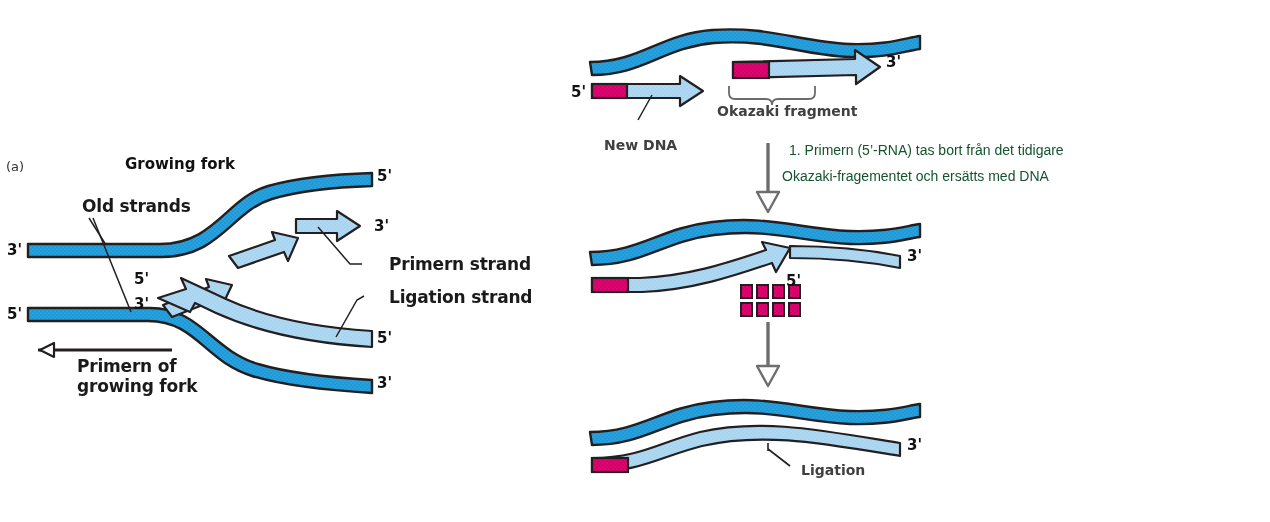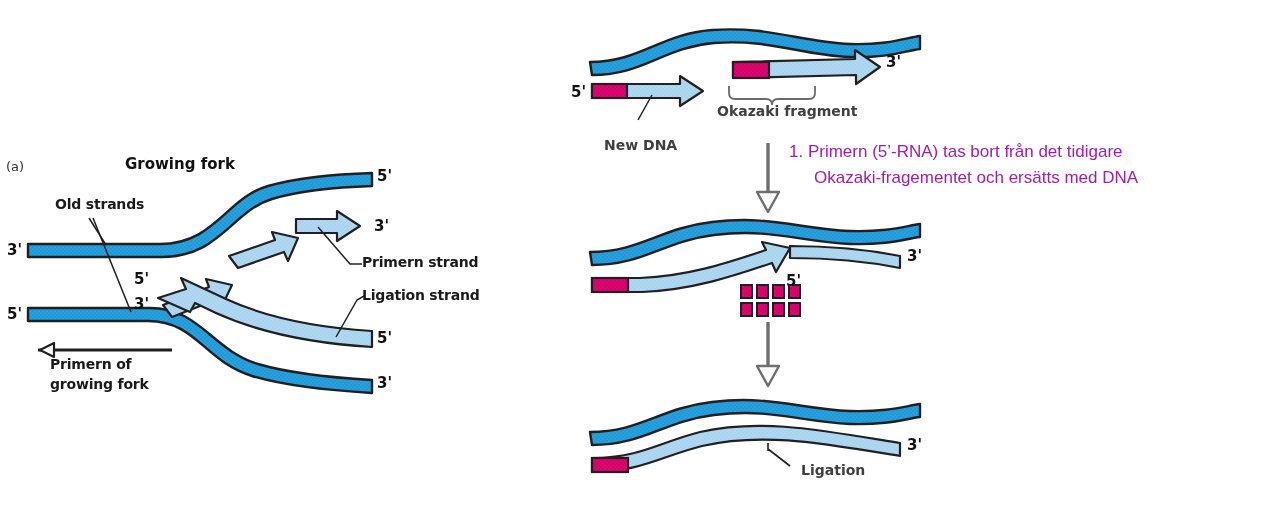--- a/index.html
+++ b/index.html
@@ -30,23 +30,24 @@
   }
   .lbl {
     position: absolute;
     white-space: pre;
     line-height: 1.22;
   }
   
   .fig-label {
     font-family: "DejaVu Sans", sans-serif;
     font-weight: bold;
-    font-size: 14px;
+    font-size: 17px;
     color: #1a1a1a;
     letter-spacing: -0.2px;
+    margin-left: 27px;
   }
   .fig-label-sm {
     font-family: "DejaVu Sans", sans-serif;
     font-weight: bold;
     font-size: 14px;
     color: #404040;
   }
   .prime {
     font-family: "DejaVu Sans", sans-serif;
     font-weight: bold;
@@ -61,22 +62,22 @@
   }
   .heading {
     font-family: "DejaVu Sans", sans-serif;
     font-weight: bold;
     font-size: 15px;
     color: #111;
   }
   .step-text {
     font-family: "Liberation Sans", sans-serif;
     font-weight: normal;
-    font-size: 17px;
-    color: #a21caf;
+    font-size: 14px;
+    color: #14532d;
     line-height: 1.30;
   }
 </style>
 </head>
 <body>
 
 <div id="stage">
 
   <svg class="fig" viewBox="0 0 1270 522">
     <defs>
@@ -223,16 +224,16 @@
   <div class="lbl fig-label-sm" style="left:604px; top:117px;margin-top:20px;">New DNA</div>
   <div class="lbl fig-label-sm" style="left:717px; top:103px;">Okazaki fragment</div>
 
   <div class="lbl prime" style="left:786px; top:272px;">5'</div>
   <div class="lbl prime" style="left:907px; top:247px;">3'</div>
 
   <div class="lbl fig-label-sm" style="left:801px; top:462px;">Ligation</div>
   <div class="lbl prime" style="left:907px; top:436px;">3'</div>
 
   <div class="lbl step-text" style="left:789px; top:141px;">1. Primern (5’-RNA) tas bort från det tidigare</div>
-  <div class="lbl step-text" style="left:814px; top:167px;">Okazaki-fragementet och ersätts med DNA</div>
+  <div class="lbl step-text" style="left:782px; top:167px;">Okazaki-fragementet och ersätts med DNA</div>
 
 
 </div>
 
 </body></html>

